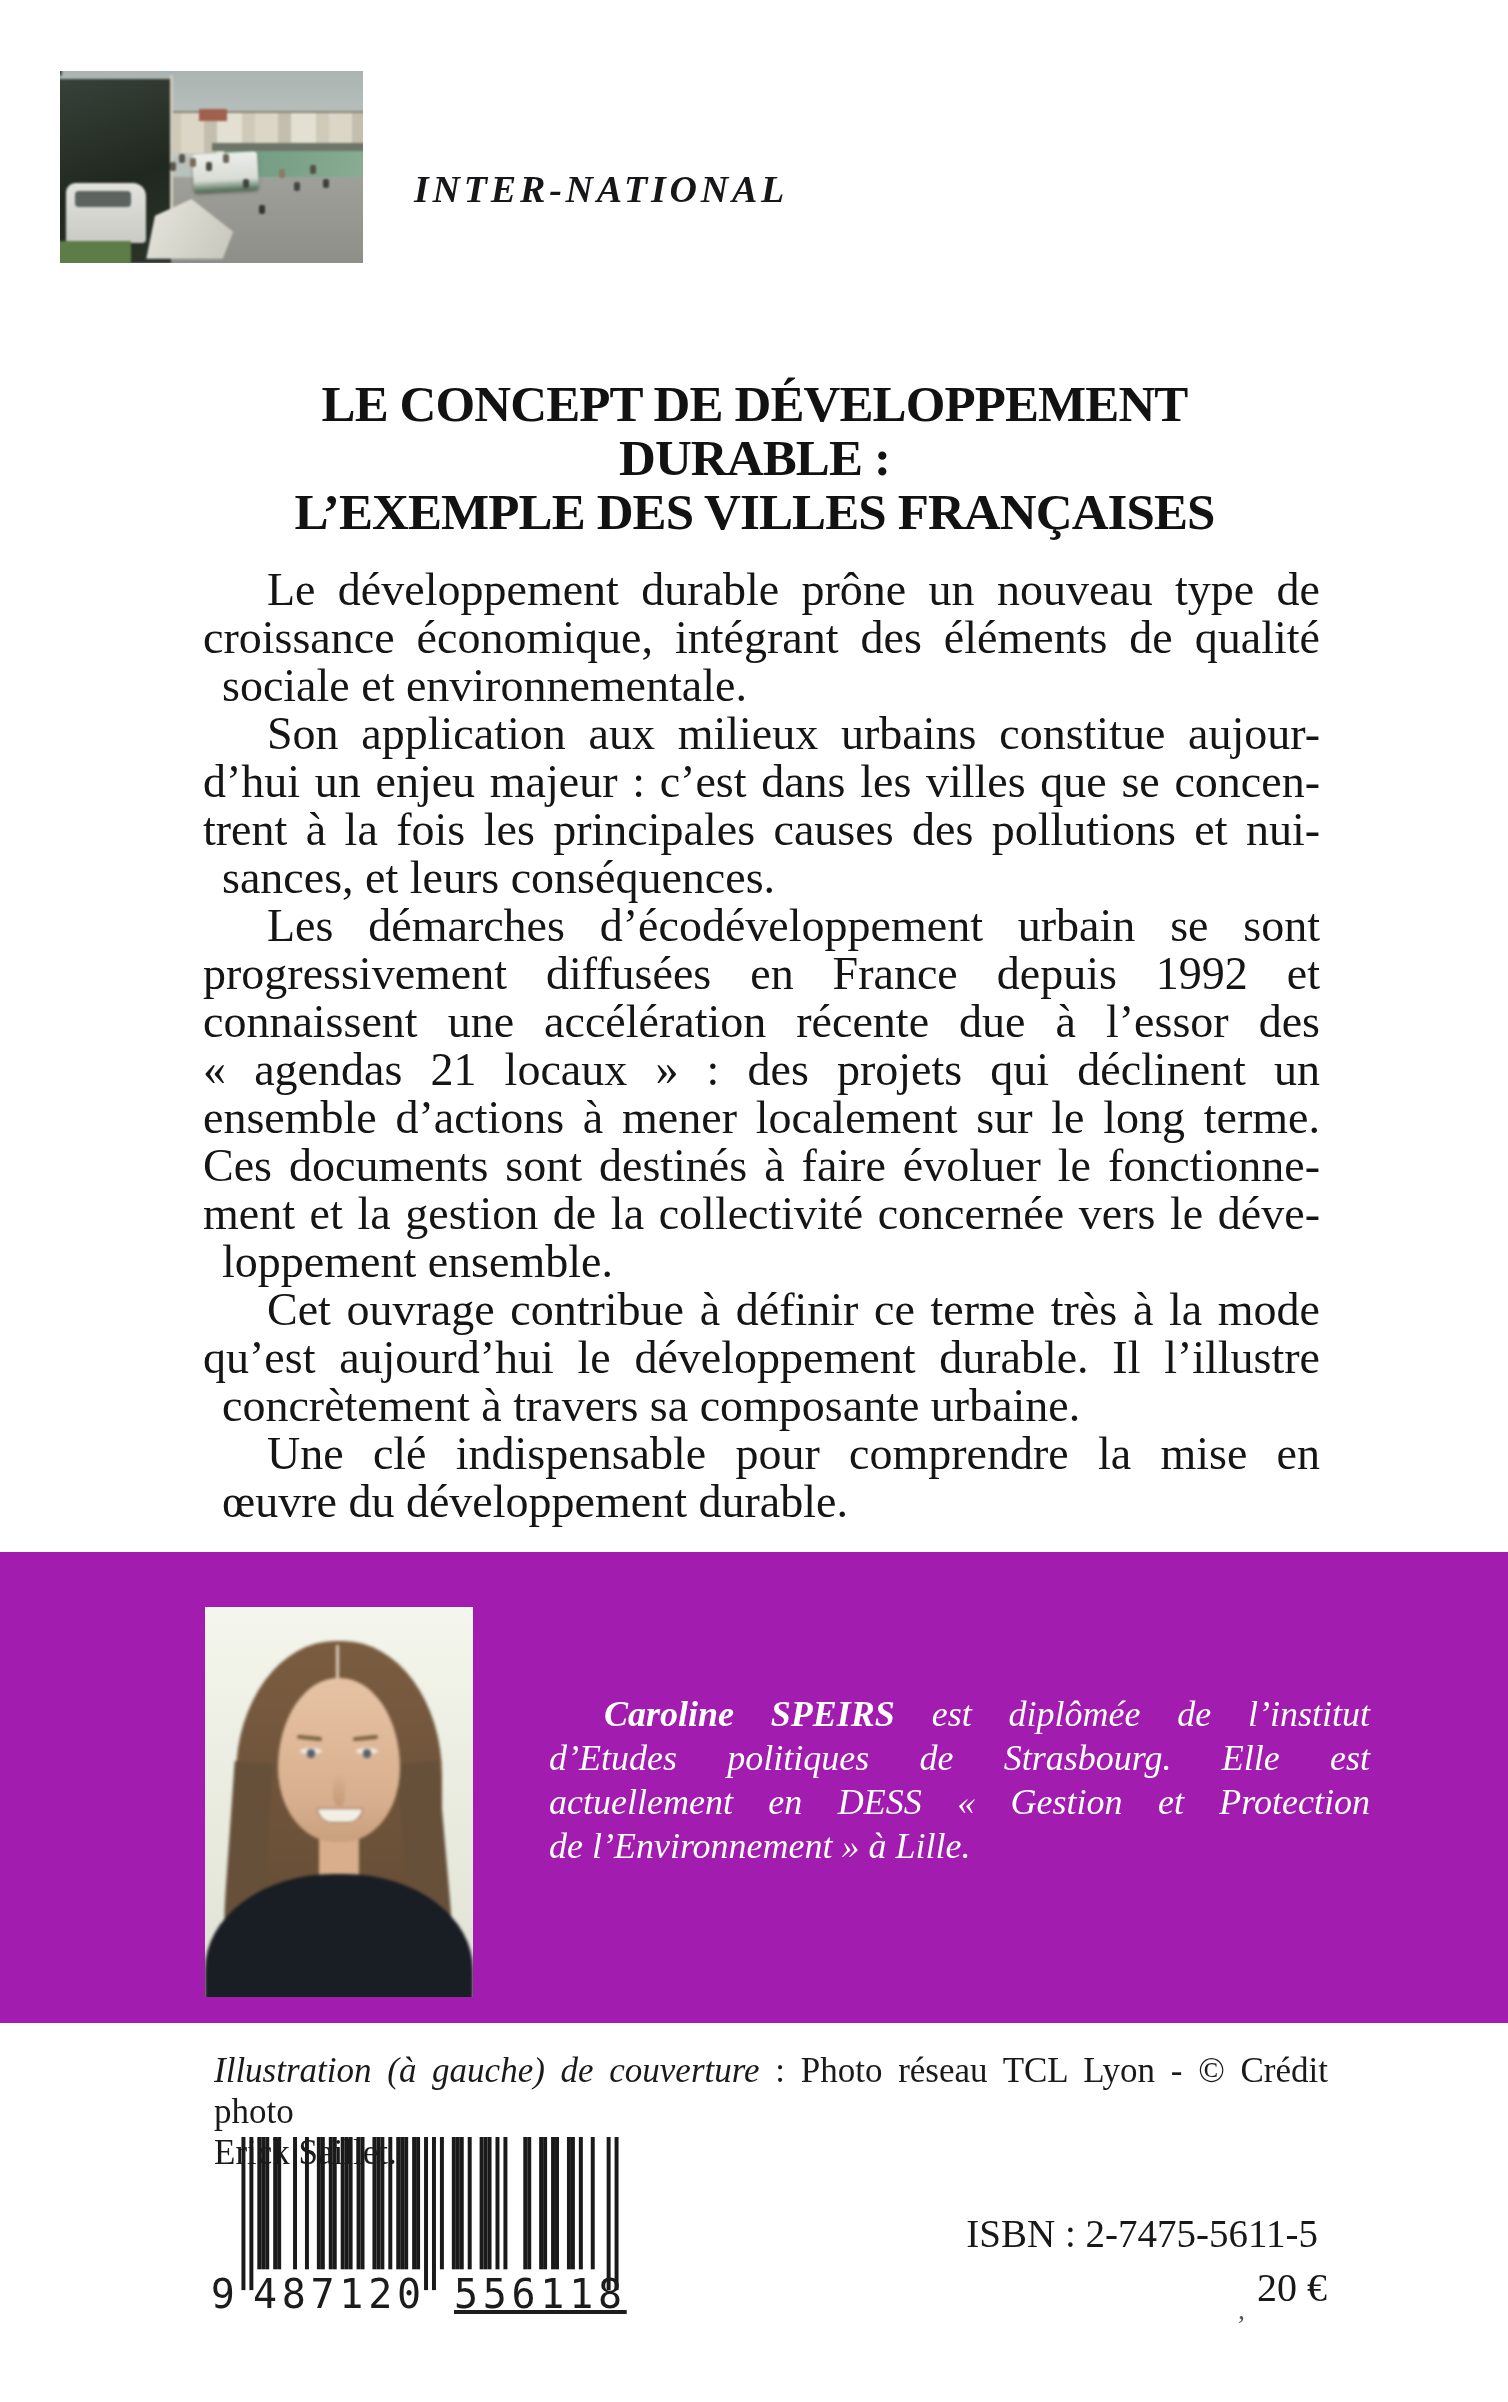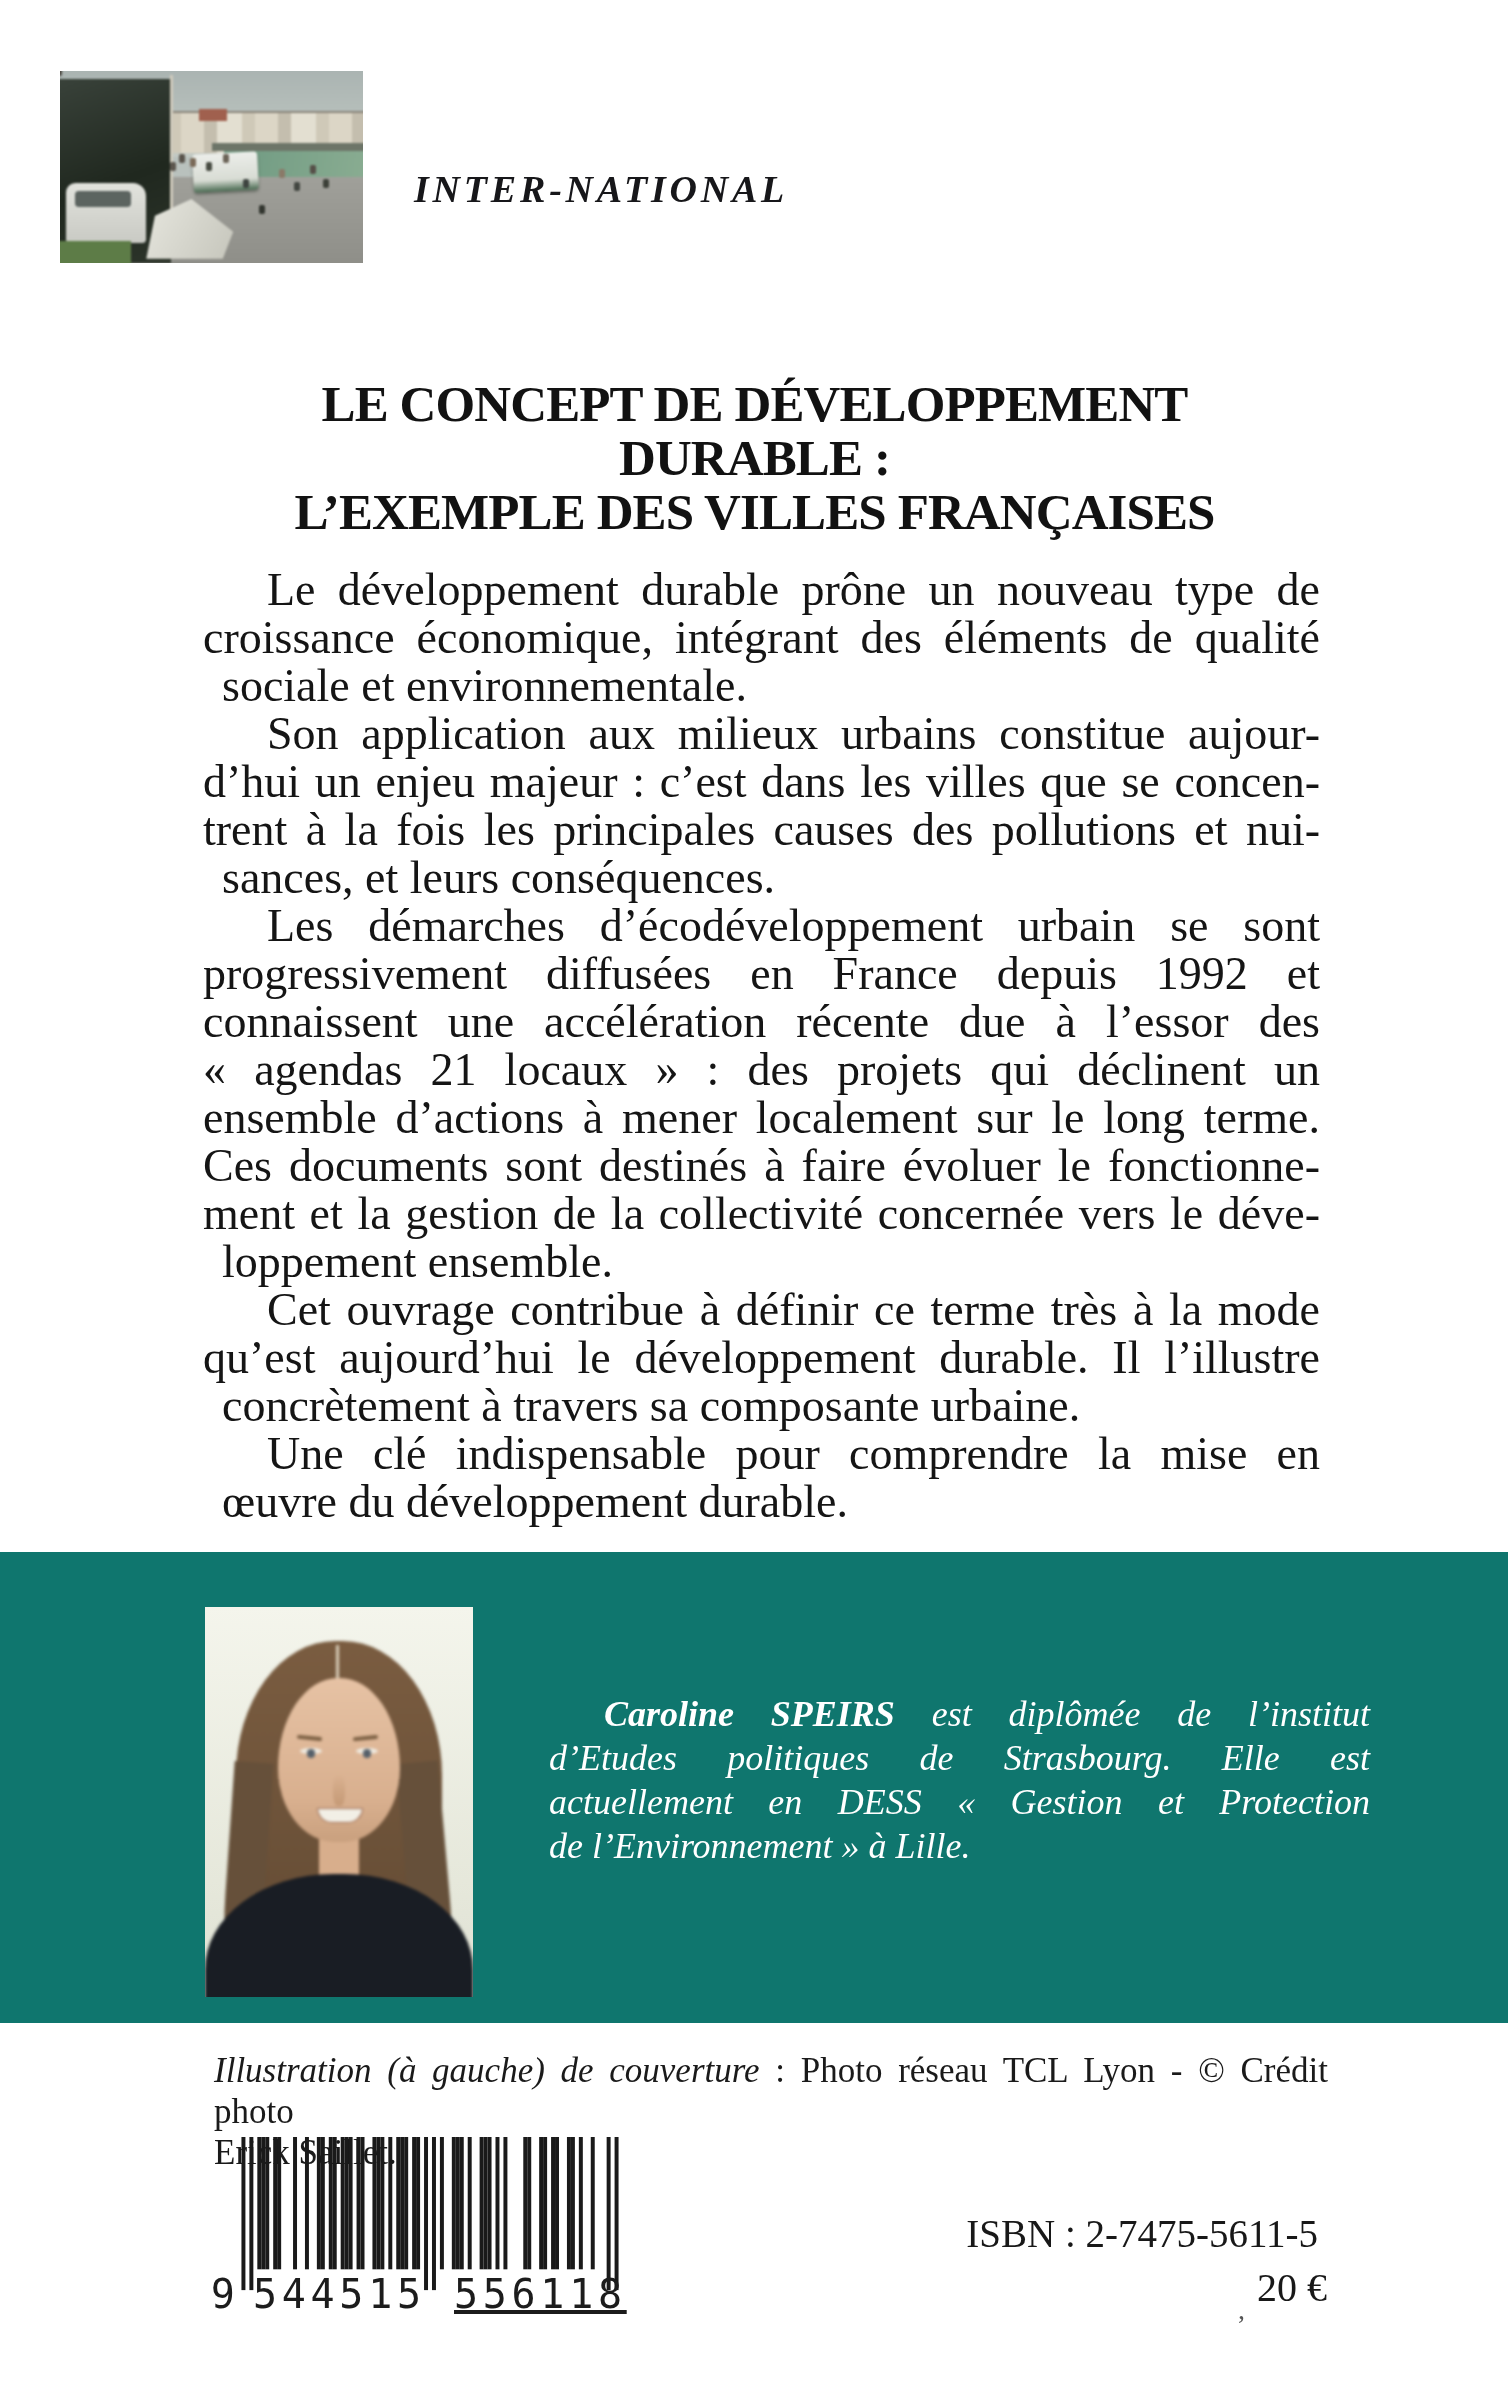--- a/index.html
+++ b/index.html
@@ -37,21 +37,21 @@
   .title{position:absolute;left:196px;top:377px;width:1117px;text-align:center;font-weight:bold;
          font-size:51px;line-height:54px;letter-spacing:-0.9px;color:#121212;}
 
   
   .body-text{position:absolute;left:203px;top:566px;width:1117px;font-size:46px;line-height:48px;color:#151515;}
   .body-text .bline{text-align:justify;text-align-last:justify;}
   .body-text .bline.last{text-align-last:left;margin-left:19px;}
   .body-text .bline.first{text-indent:64px;}
 
   
-  .band{position:absolute;left:0;top:1552px;width:1508px;height:471px;background:#0f766e;}
+  .band{position:absolute;left:0;top:1552px;width:1508px;height:471px;background:#a21caf;}
 
   
   .portrait{position:absolute;left:205px;top:55px;width:268px;height:390px;overflow:hidden;
             background:linear-gradient(#f4f5ec,#e6e8db 70%,#dfe1d4);}
   .portrait .soft{position:absolute;inset:-5.7px;filter:blur(1.5px);}
   .pt-hair{position:absolute;left:13%;top:10%;width:74%;height:88%;background:linear-gradient(#7a5c40,#6b5138 60%,#5d4630);
            border-radius:48% 48% 30% 30% / 38% 38% 55% 55%;}
   .pt-part{position:absolute;left:49%;top:11%;width:2.8px;height:9%;background:#d8cdb8;}
   .pt-face{position:absolute;left:28%;top:19%;width:44%;height:41%;background:linear-gradient(#e6c2a4,#d8af8e 75%,#c9a07e);
            border-radius:50% 50% 47% 47% / 56% 56% 46% 46%;}
@@ -232,21 +232,21 @@
         <rect x="327.6" y="0" width="4.2" height="140" fill="#1a1a1a"></rect>
         <rect x="331.8" y="0" width="4.2" height="140" fill="#1a1a1a"></rect>
         <rect x="344.4" y="0" width="4.2" height="140" fill="#1a1a1a"></rect>
         <rect x="348.6" y="0" width="4.2" height="140" fill="#1a1a1a"></rect>
         <rect x="357.0" y="0" width="4.2" height="140" fill="#1a1a1a"></rect>
         <rect x="369.6" y="0" width="4.2" height="140" fill="#1a1a1a"></rect>
         <rect x="386.4" y="0" width="4.2" height="162" fill="#1a1a1a"></rect>
         <rect x="394.8" y="0" width="4.2" height="162" fill="#1a1a1a"></rect>
       </svg>
     <span class="bc-digit bc-9">9</span>
-    <span class="bc-digit bc-g1">544515</span>
+    <span class="bc-digit bc-g1">487120</span>
     <span class="bc-digit bc-g2">556118</span>
   </div>
 
   <div class="isbn">ISBN : 2-7475-5611-5</div>
   <div class="price">20 €</div>
   <div class="price-mark">,</div>
 
 </div>
 
 

